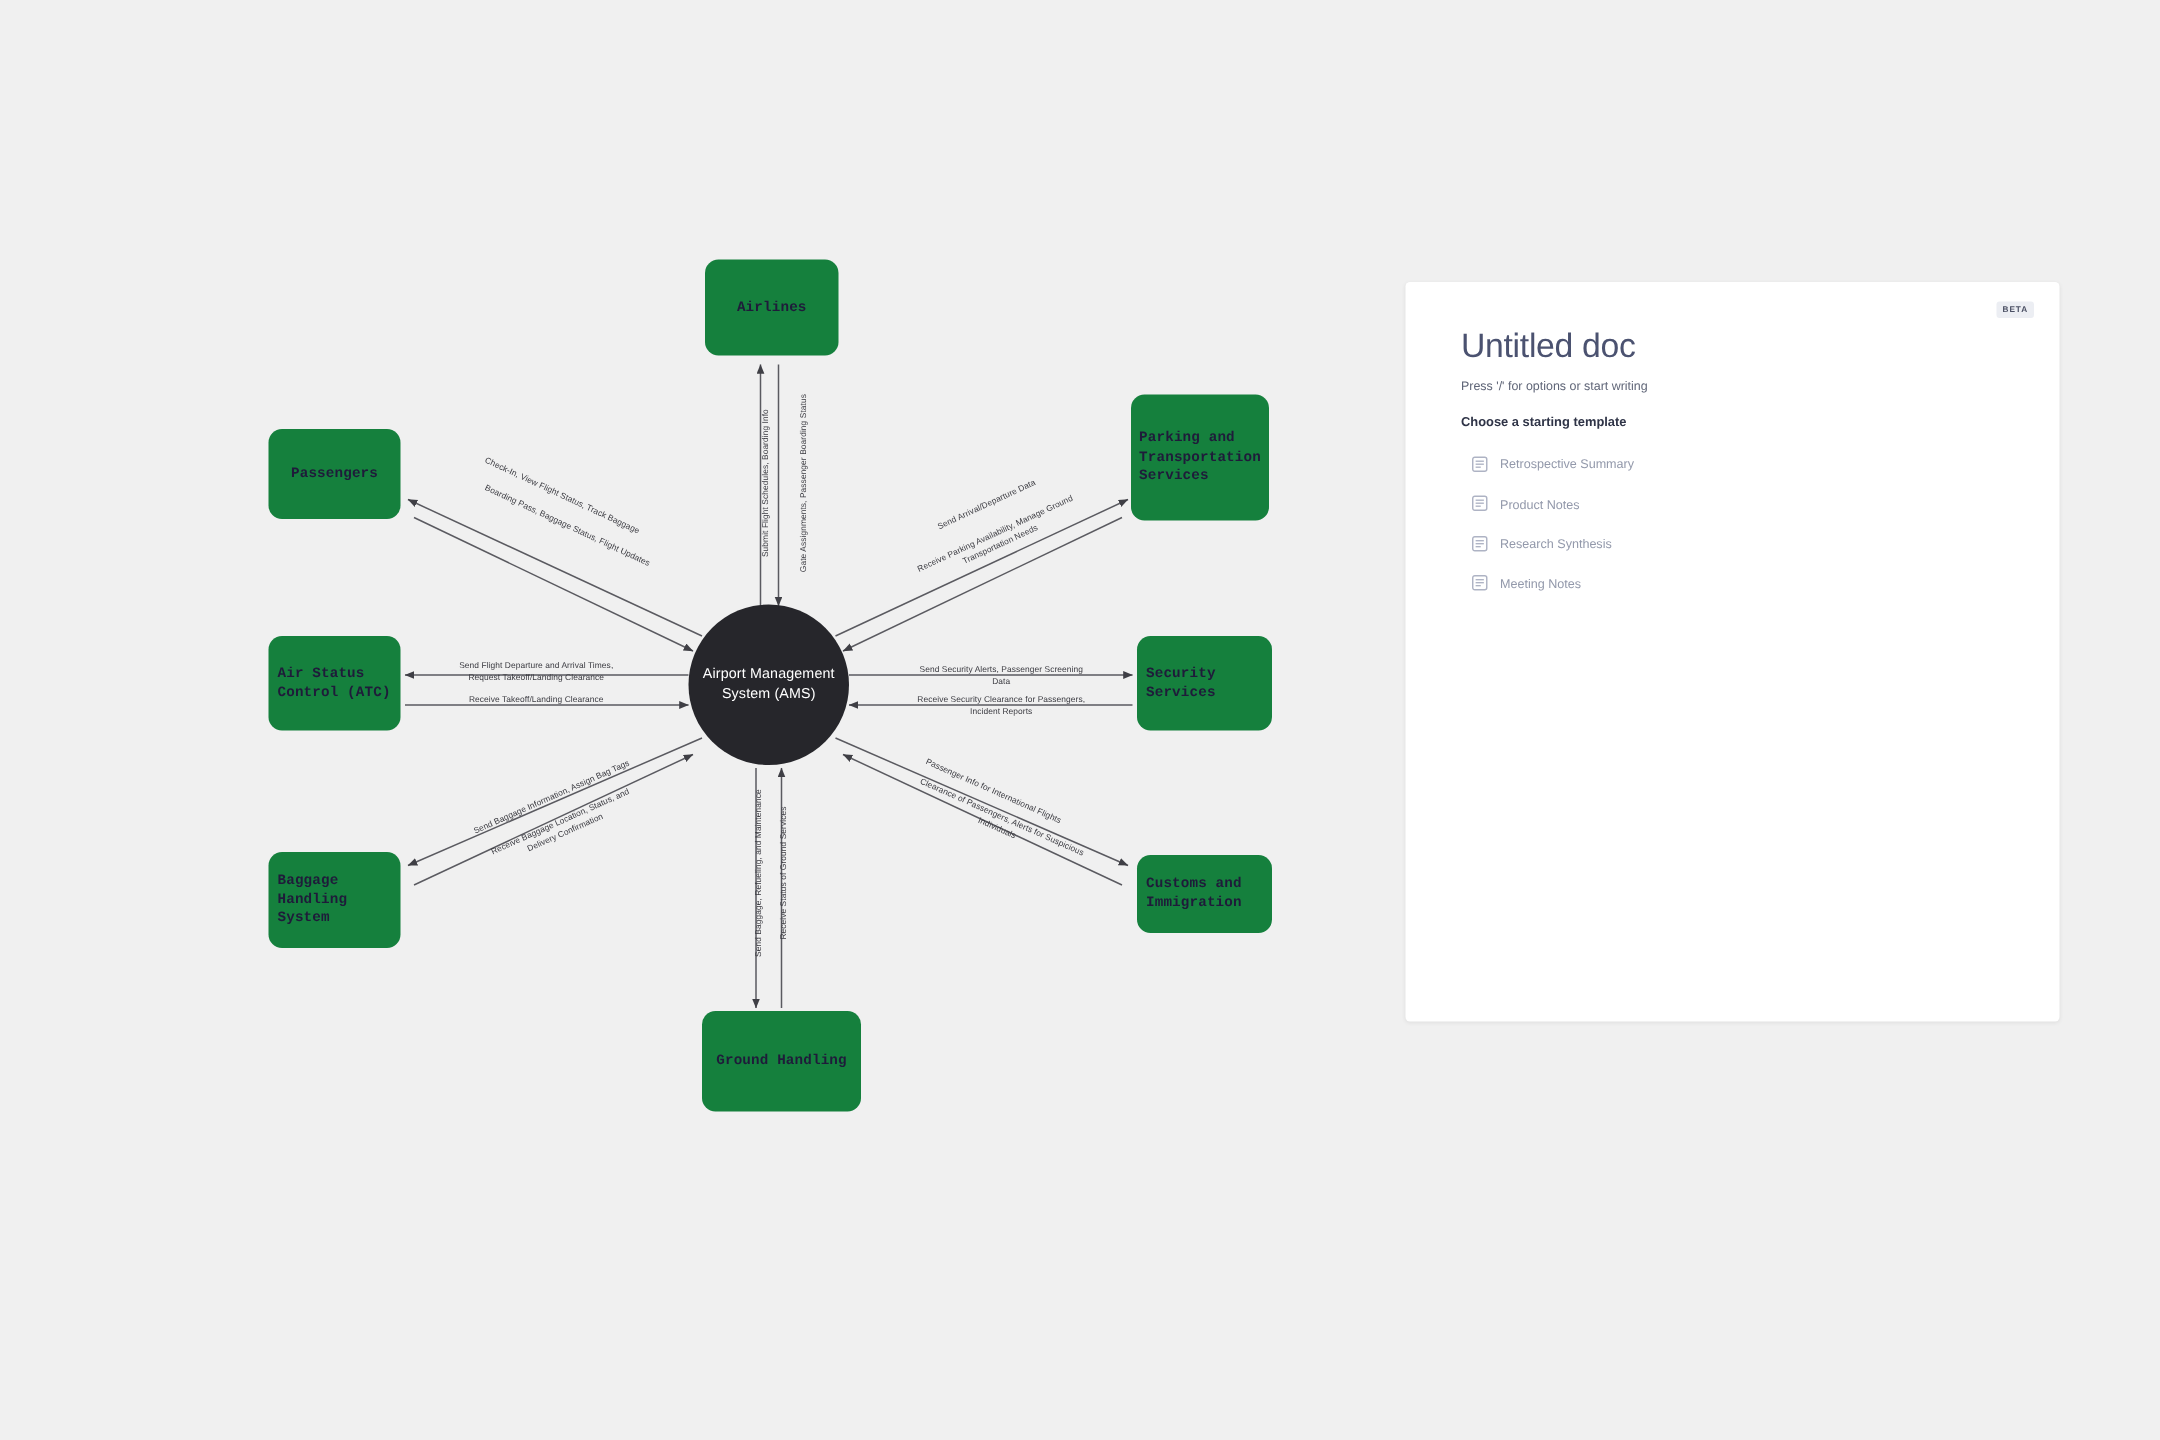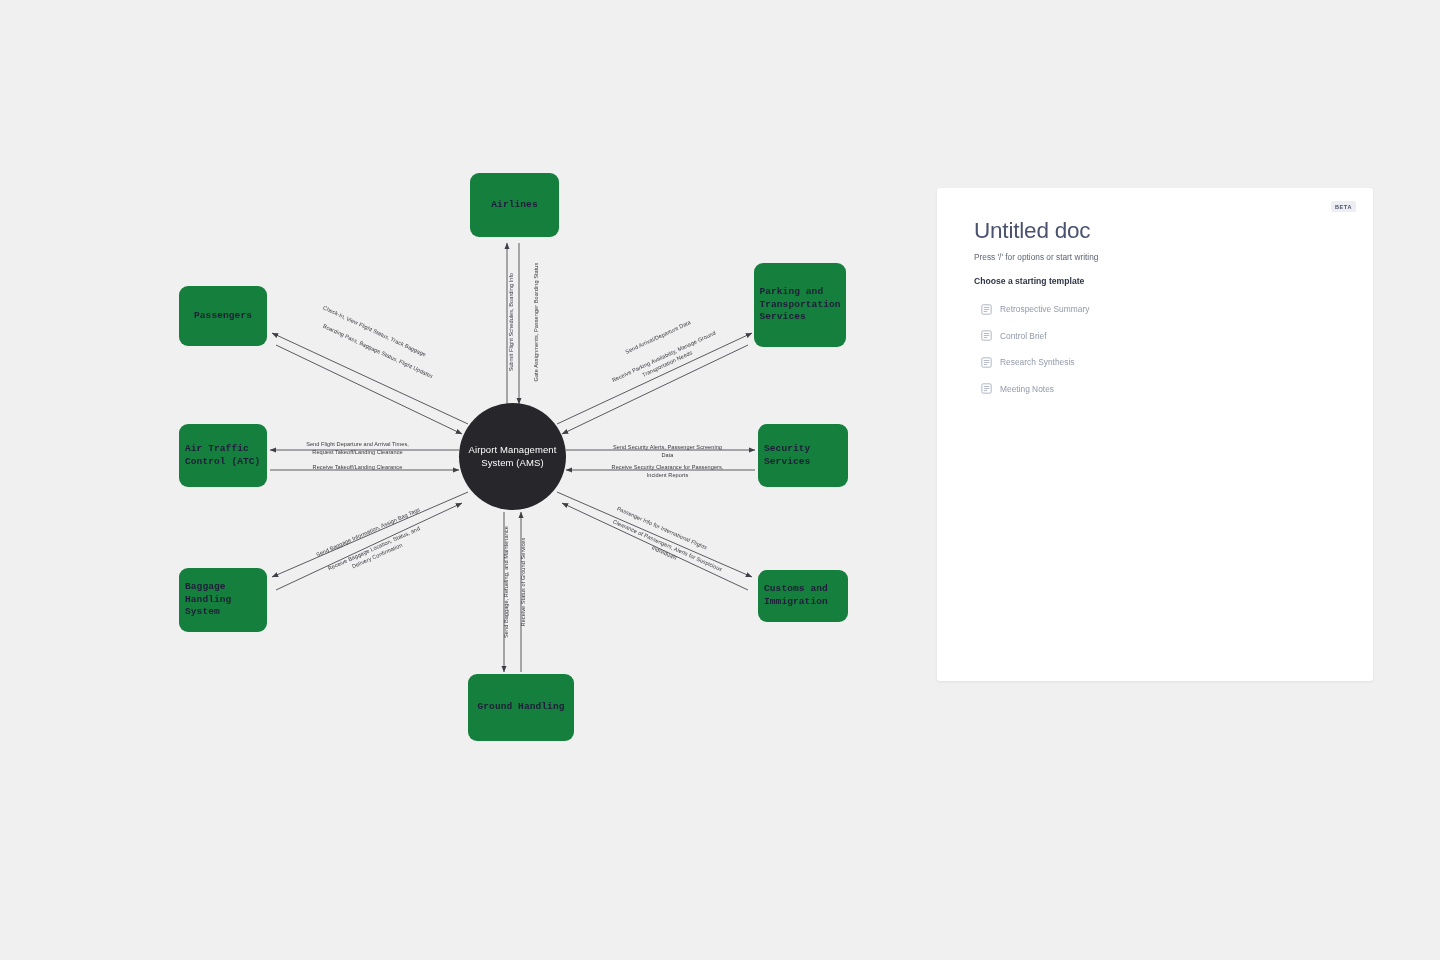--- a/index.html
+++ b/index.html
@@ -153,21 +153,21 @@
       <span>Parking and
 Transportation
 Services</span>
     </div>
 
     <div class="node" style="left:179px; top:286px; width:88px; height:60px;">
       <span>Passengers</span>
     </div>
 
     <div class="node" style="left:179px; top:424px; width:88px; height:63px;">
-      <span>Air Traffic Control
+      <span>Air Status Control
 (ATC)</span>
     </div>
 
     <div class="node" style="left:758px; top:424px; width:90px; height:63px;">
       <span>Security Services</span>
     </div>
 
     <div class="node" style="left:179px; top:568px; width:88px; height:64px;">
       <span>Baggage Handling
 System</span>
@@ -240,21 +240,21 @@
         <span class="tpl-label">Retrospective Summary</span>
       </div>
 
       <div class="tpl-item">
         <svg class="tpl-icon" viewBox="0 0 16 16">
           <rect x="1.2" y="1.2" width="13.6" height="13.6" rx="2" fill="none" stroke="#aeb3c4" stroke-width="1.4"></rect>
           <rect x="4" y="4.4" width="8" height="1.3" fill="#aeb3c4"></rect>
           <rect x="4" y="7.3" width="8" height="1.3" fill="#aeb3c4"></rect>
           <rect x="4" y="10.2" width="5" height="1.3" fill="#aeb3c4"></rect>
         </svg>
-        <span class="tpl-label">Control Brief</span>
+        <span class="tpl-label">Product Notes</span>
       </div>
 
       <div class="tpl-item">
         <svg class="tpl-icon" viewBox="0 0 16 16">
           <rect x="1.2" y="1.2" width="13.6" height="13.6" rx="2" fill="none" stroke="#aeb3c4" stroke-width="1.4"></rect>
           <rect x="4" y="4.4" width="8" height="1.3" fill="#aeb3c4"></rect>
           <rect x="4" y="7.3" width="8" height="1.3" fill="#aeb3c4"></rect>
           <rect x="4" y="10.2" width="5" height="1.3" fill="#aeb3c4"></rect>
         </svg>
         <span class="tpl-label">Research Synthesis</span>

